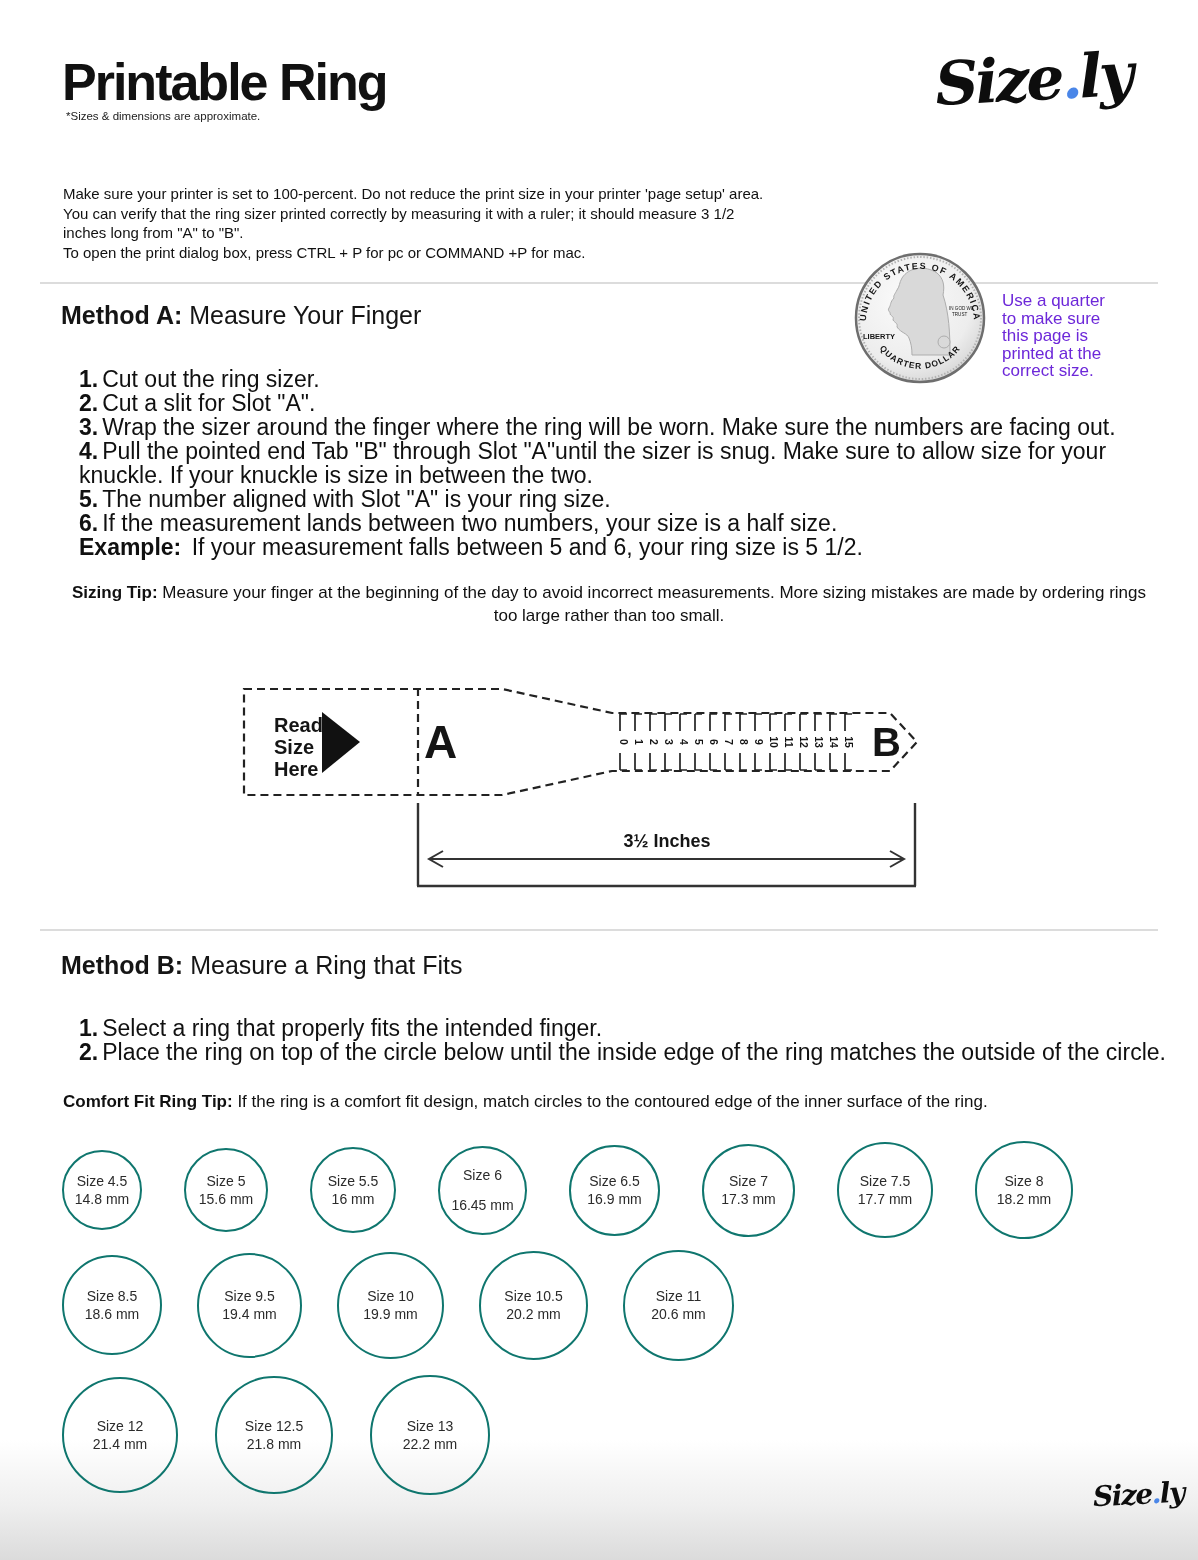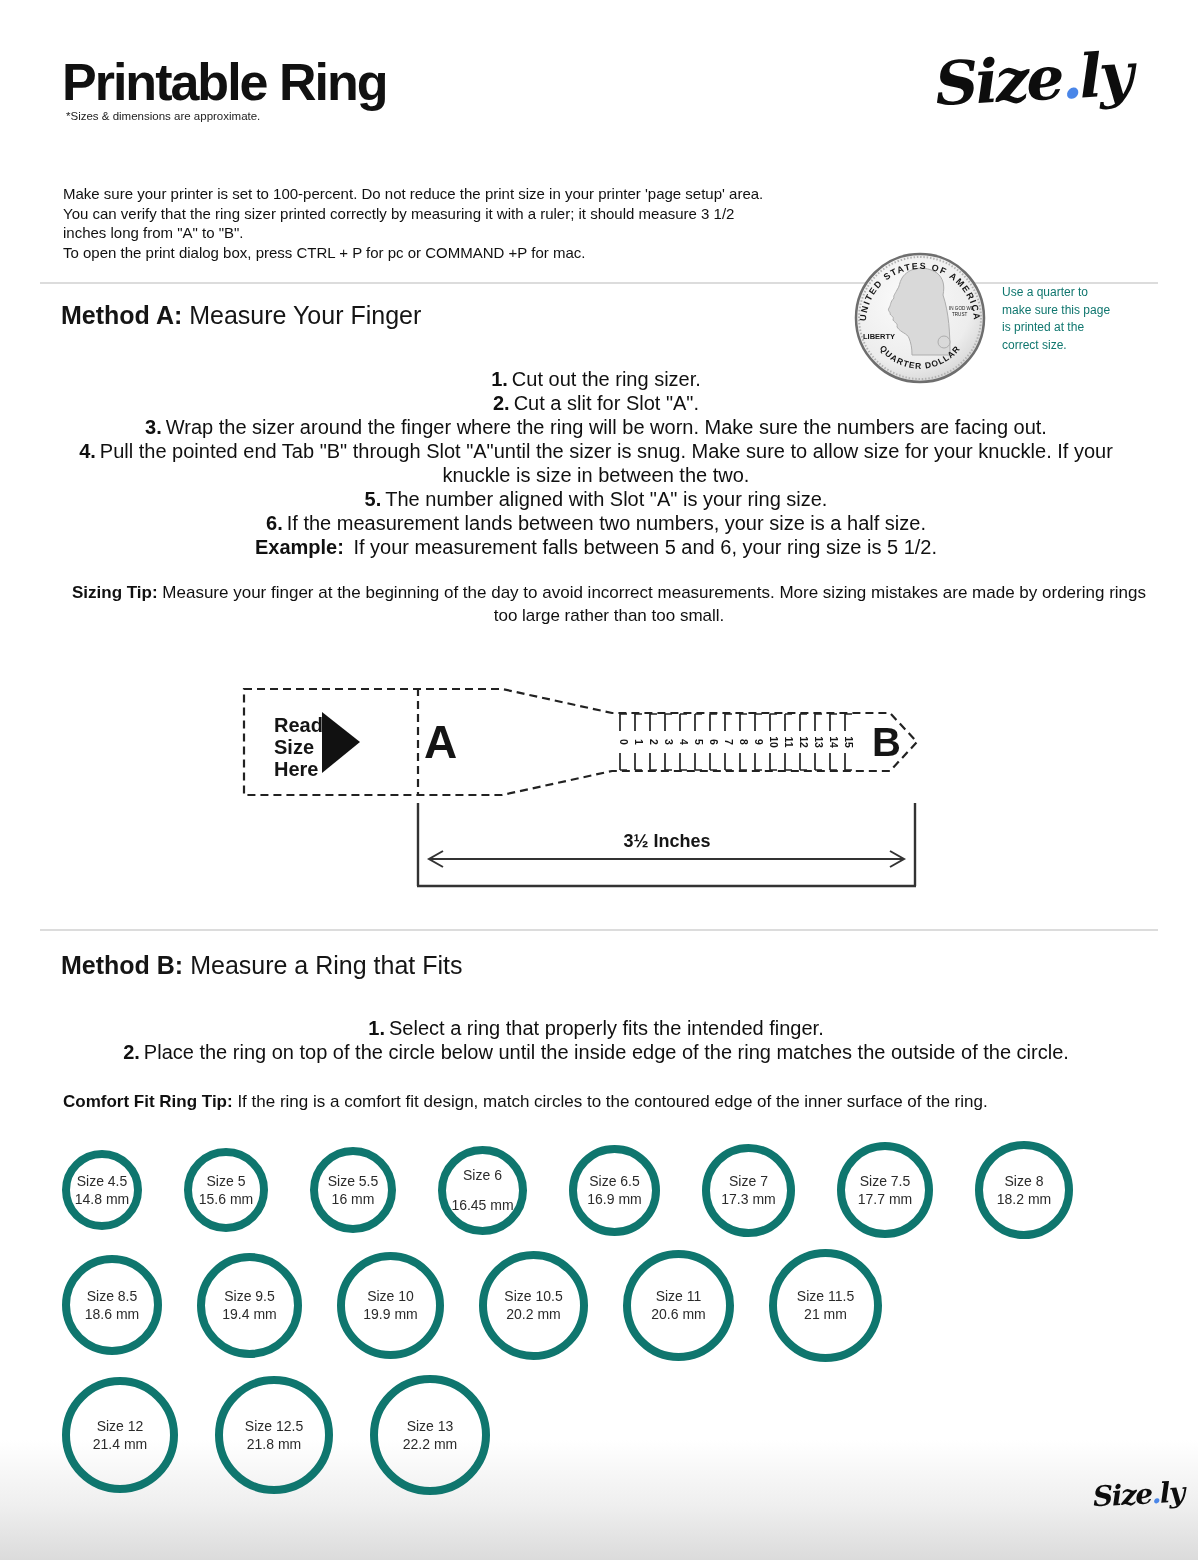--- a/index.html
+++ b/index.html
@@ -19,43 +19,43 @@
 
   .divider{position:absolute;left:40px;width:1118px;height:2px;background:#dcdcdc;}
   #divider-a{top:282px;}
   #divider-b{top:929px;}
 
   .method-heading{position:absolute;left:61px;font-size:25px;color:#151515;white-space:nowrap;}
   #method-a-heading{top:301px;}
   #method-b-heading{top:951px;}
   .b{font-weight:bold;}
 
-  .steps{position:absolute;left:52px;width:1088px;font-size:20px;line-height:24px;color:#101010;text-align:center;}
+  .steps{position:absolute;left:79px;width:1088px;font-size:23px;line-height:24px;color:#101010;}
   #steps-a{top:367px;}
   #steps-b{top:1016px;}
   .step .b{margin-right:4px;}
 
   .tip{position:absolute;left:63px;width:1092px;font-size:17px;line-height:23px;color:#101010;}
   #sizing-tip{top:581px;text-align:center;}
   #comfort-tip{top:1090px;}
 
   
   .coin{position:absolute;left:853px;top:251px;}
-  .quarter-caption{position:absolute;left:1002px;top:284px;width:116px;font-size:12px;line-height:17.5px;color:#0f766e;}
+  .quarter-caption{position:absolute;left:1002px;top:292px;width:116px;font-size:17px;line-height:17.5px;color:#6d28d9;}
 
   
   .sizer{position:absolute;left:240px;top:685px;}
   svg text{font-family:"Liberation Sans",sans-serif;fill:#151515;}
 
   
   .ring-row{position:absolute;display:flex;align-items:center;}
   #ring-row-0{left:62px;top:1140px;height:100px;gap:42px;}
   #ring-row-1{left:62px;top:1248px;height:114px;gap:35px;}
   #ring-row-2{left:62px;top:1374px;height:122px;gap:37px;}
-  .ring-circle{border:8px solid #0f766e;border-radius:50%;box-sizing:border-box;flex:0 0 auto;
+  .ring-circle{border:2px solid #0f766e;border-radius:50%;box-sizing:border-box;flex:0 0 auto;
                display:flex;flex-direction:column;align-items:center;justify-content:center;
                text-align:center;background:transparent;}
   .rc-size,.rc-mm{font-size:14px;line-height:18px;color:#2b2b2b;white-space:nowrap;}
 
   .footer-fade{position:absolute;left:0;top:1440px;width:100%;height:120px;
     background:linear-gradient(180deg, rgba(232,232,232,0) 0%, rgba(228,228,228,0.6) 55%, #dbdbdb 100%);}
 </style>
 </head>
 <body>
 
@@ -220,24 +220,20 @@
         <div class="rc-mm">19.9 mm</div>
       </div>
       <div class="ring-circle" style="width: 109px; height: 109px;">
         <div class="rc-size">Size 10.5</div>
         <div class="rc-mm">20.2 mm</div>
       </div>
       <div class="ring-circle" style="width: 111px; height: 111px;">
         <div class="rc-size">Size 11</div>
         <div class="rc-mm">20.6 mm</div>
       </div>
-      <div class="ring-circle" style="width: 113px; height: 113px;">
-        <div class="rc-size">Size 11.5</div>
-        <div class="rc-mm">21 mm</div>
-      </div>
     </div>
   <div class="ring-row" id="ring-row-2">
       <div class="ring-circle" style="width: 116px; height: 116px;">
         <div class="rc-size">Size 12</div>
         <div class="rc-mm">21.4 mm</div>
       </div>
       <div class="ring-circle" style="width: 118px; height: 118px;">
         <div class="rc-size">Size 12.5</div>
         <div class="rc-mm">21.8 mm</div>
       </div>

